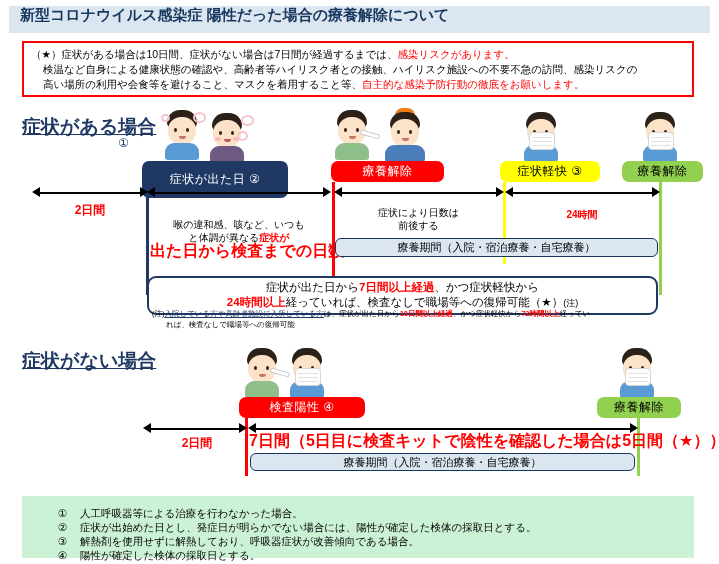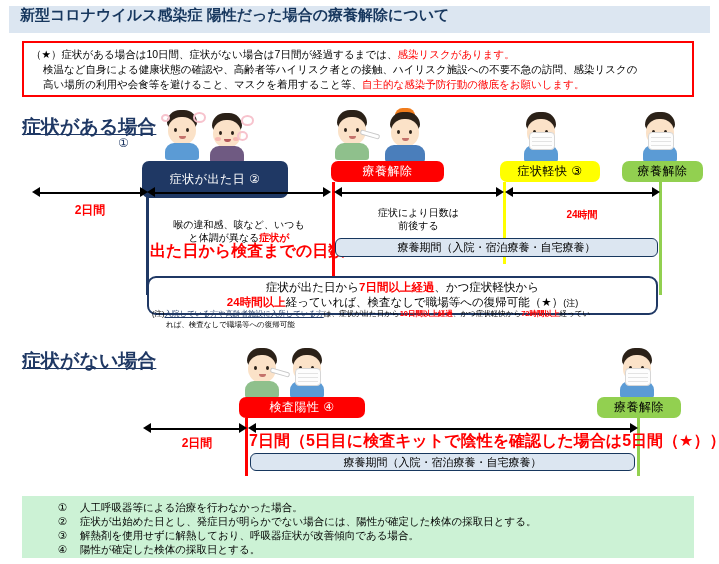--- a/index.html
+++ b/index.html
@@ -117,21 +117,21 @@
   }
   .key-line{font-size:11.5px;line-height:15px;white-space:nowrap;}
 
   
   .tiny-note{position:absolute;font-size:7.5px;line-height:10px;white-space:nowrap;color:#000;}
   .tiny-note .u{text-decoration:underline;color:#1f3864;}
 
   
   .foot-box{
     position:absolute;left:22px;top:496px;width:672px;height:62px;
-    background:#ccf2d5;box-sizing:border-box;padding:4px 0 0 36px;
+    background:#ccf2d5;box-sizing:border-box;padding:10px 0 0 36px;
   }
   .foot-line{font-size:10.5px;line-height:14px;white-space:nowrap;}
   .foot-num{display:inline-block;width:22px;}
 </style>
 </head>
 <body>
 
 <div class="page">
 
   <div class="title-bar">

